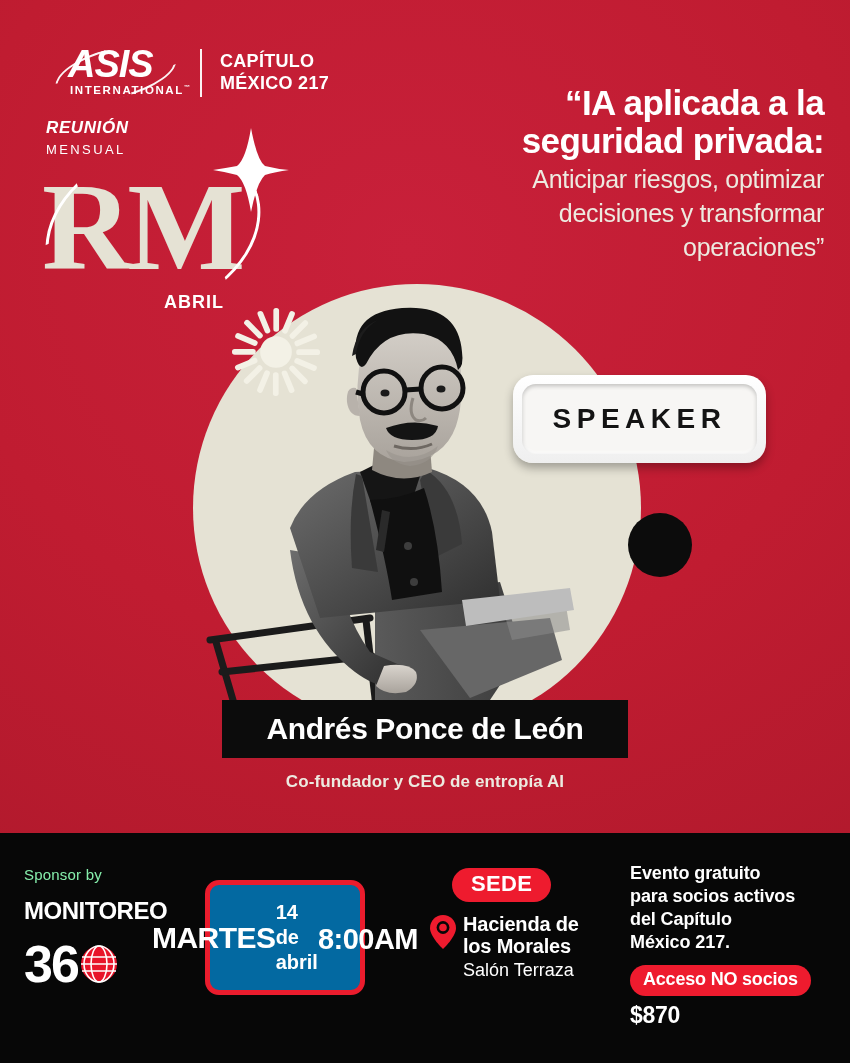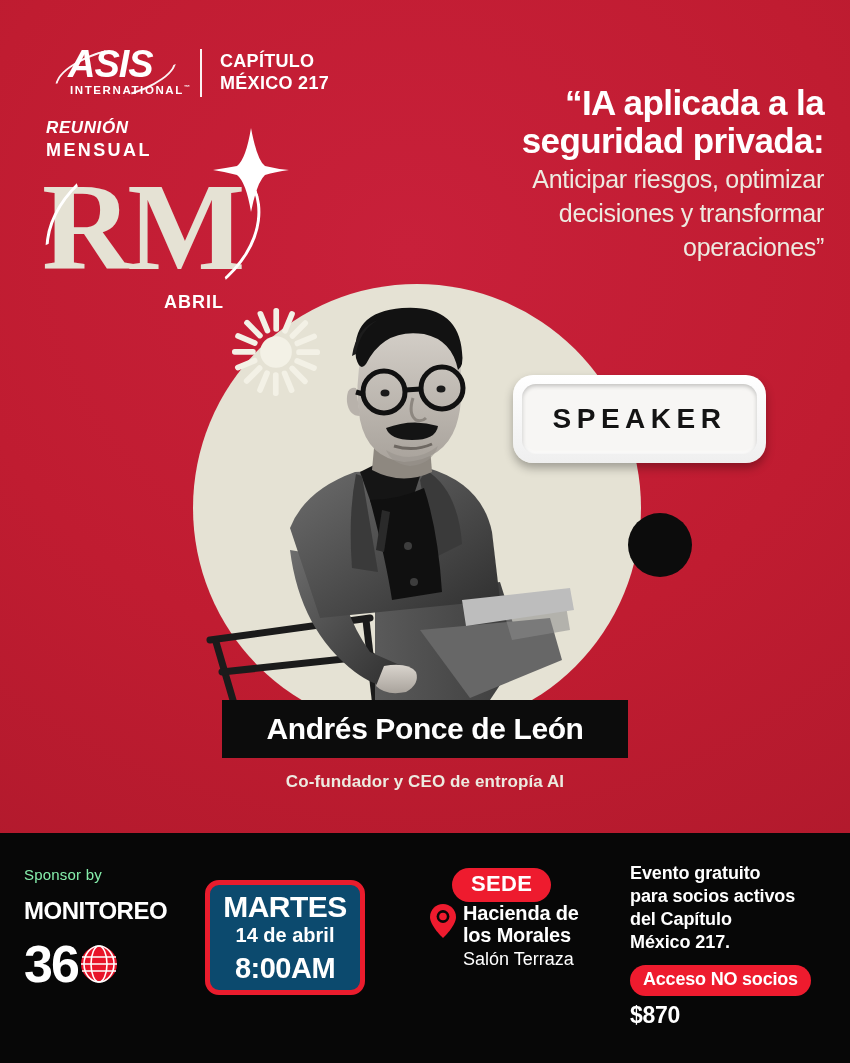--- a/index.html
+++ b/index.html
@@ -49,21 +49,21 @@
   }
   .asis-tm { font-size:6px; vertical-align:super; letter-spacing:0; }
   .asis-divider { width:2px; height:48px; background:#fff; margin:0 18px 0 22px; opacity:.95; }
   .asis-chapter {
     font-size:18px; font-weight:bold; color:#fff; line-height:1.22; letter-spacing:.3px;
   }
 
   
   .rm-block { position:absolute; left:46px; top:118px; width:250px; height:200px; }
   .rm-reunion { font-size:17px; font-weight:bold; color:#fff; letter-spacing:.6px; line-height:20px;font-style:italic; }
-  .rm-mensual { font-size:18px; font-weight:bold; color:#fff; letter-spacing:2.4px; line-height:22px; margin-top:1px;}
+  .rm-mensual { font-size:13px; font-weight:normal; color:#fff; letter-spacing:2.4px; line-height:22px; margin-top:1px;}
   .rm-big {
     position:absolute; left:-4px; top:50px;
     font-size:125px; font-weight:bold; color:#E5E2D4;
     letter-spacing:-5px; line-height:118px;
     font-family:Liberation Serif, serif;
   }
   .rm-orbit {
     position:absolute; left:-4px; top:30px;
     width:222px; height:164px;
     border:3px solid #fff; border-radius:50%;
@@ -136,35 +136,35 @@
     margin-top:16px; font-size:24px; font-weight:bold; color:#fff;
     letter-spacing:-.5px; line-height:24px; font-family:"Liberation Sans", sans-serif;
   }
   .mon-row { display:flex; align-items:center; margin-top:16px; }
   .mon-36 { font-size:52px; font-weight:bold; color:#fff; line-height:50px; letter-spacing:-2px; }
   .globe { width:40px; height:40px; margin-left:1px; }
 
   
   .date-box {
     position:absolute; left:205px; top:880px; width:160px; height:115px;
-    border:5px solid #EA1C2D; border-radius:14px; background:#0c4a6e;
-    display:flex; flex-direction:column; align-items:center; justify-content:center;
+    border:5px solid #EA1C2D; border-radius:14px; background:#0369a1;
+    display:flex; flex-direction:row; align-items:center; justify-content:center;
   }
   .date-day { font-size:30px; font-weight:bold; color:#fff; line-height:32px; letter-spacing:-.5px; }
   .date-date { font-size:20px; font-weight:bold; color:#fff; line-height:25px; }
   .date-time { font-size:29px; font-weight:bold; color:#fff; line-height:34px; letter-spacing:-.5px; margin-top:3px; }
 
   
   .sede { position:absolute; left:430px; top:868px; width:175px; }
   .sede-pill {
     display:inline-block; background:#EE1B2E; color:#fff;
     font-size:22px; font-weight:bold; letter-spacing:.3px;
     padding:3px 19px 5px; border-radius:20px; margin-left:22px;
   }
-  .sede-row { display:flex; }
+  .sede-row { display:flex; margin-top:11px; }
   .pin { width:26px; height:34px; flex:none; margin-right:7px; margin-top:2px;}
   .sede-venue { font-size:20px; font-weight:bold; color:#fff; line-height:22px; letter-spacing:-.2px; }
   .sede-room { font-size:18px; font-weight:normal; color:#fff; line-height:22px; margin-top:2px; margin-left:33px; }
 
   
   .info { position:absolute; left:630px; top:862px; width:210px; }
   .info-text { font-size:18px; font-weight:bold; color:#fff; line-height:23px; letter-spacing:-.1px; }
   .acceso-pill {
     display:inline-block; margin-top:11px; background:#EE1B2E; color:#fff;
     font-size:18px; font-weight:bold; padding:4px 13px 6px; border-radius:16px; letter-spacing:-.2px;

